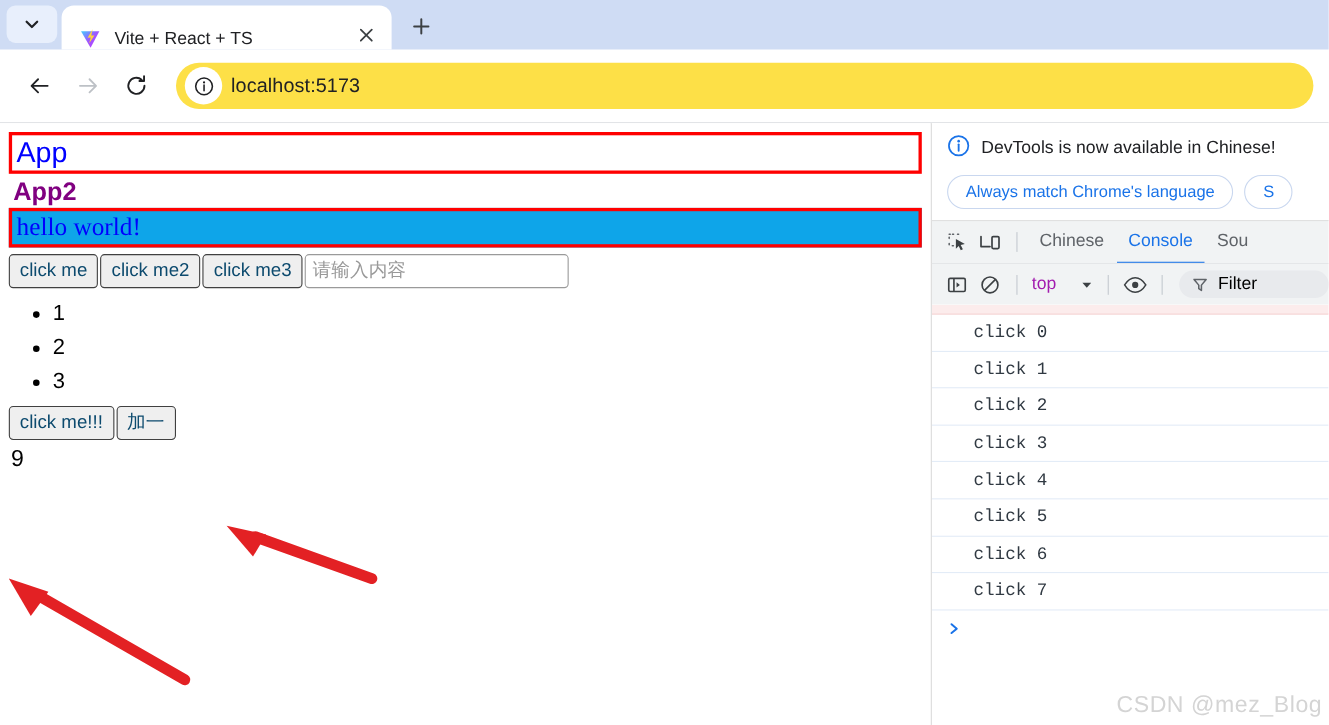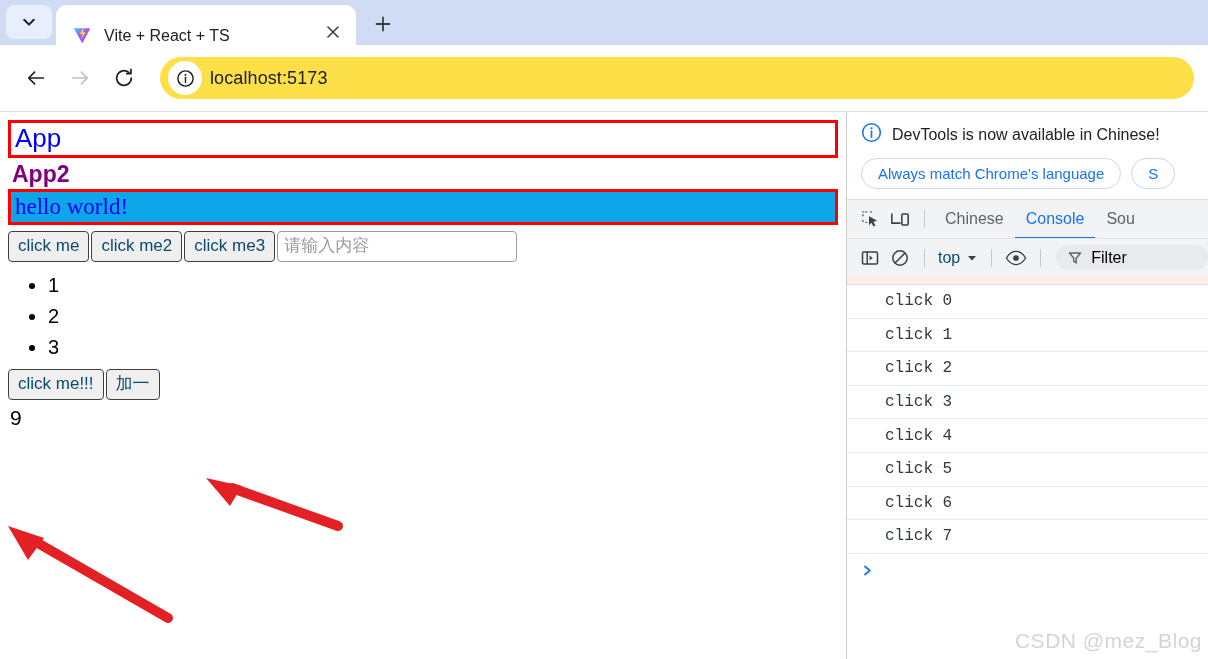--- a/index.html
+++ b/index.html
@@ -154,22 +154,22 @@
     height: 39px; display: flex; align-items: center; white-space: nowrap;
   }
   .dt-tab.active { color: #1a73e8; box-shadow: inset 0 -2px 0 #1a73e8; }
 
   #dt-subbar {
     height: 38px; background: #f1f3f4; flex: 0 0 auto;
     display: flex; align-items: center; padding-left: 8px;
     border-top: 1px solid #e4e6e8;
   }
   #dt-context {
-    font-size: 16px; color: #0c4a6e; display: flex; align-items: center;
-    padding: 0 4px; white-space: nowrap;
+    font-size: 16px; color: #a21caf; display: flex; align-items: center;
+    padding: 0 4px; white-space: nowrap; gap: 16px;
   }
   #dt-filter {
     height: 25px; background: #e8eaed; border-radius: 13px;
     display: flex; align-items: center; padding: 0 12px;
     margin-left: 6px; flex: 1 1 auto; min-width: 0;
   }
   #dt-filter-label { font-size: 16px; color: #000000; margin-left: 9px; white-space: nowrap; }
 
   #dt-console { flex: 1 1 auto; overflow: hidden; position: relative; background: #fff; }
   #dt-error-strip { height: 9px; background: #fcecec; border-bottom: 1px solid #f5d5d5; }

